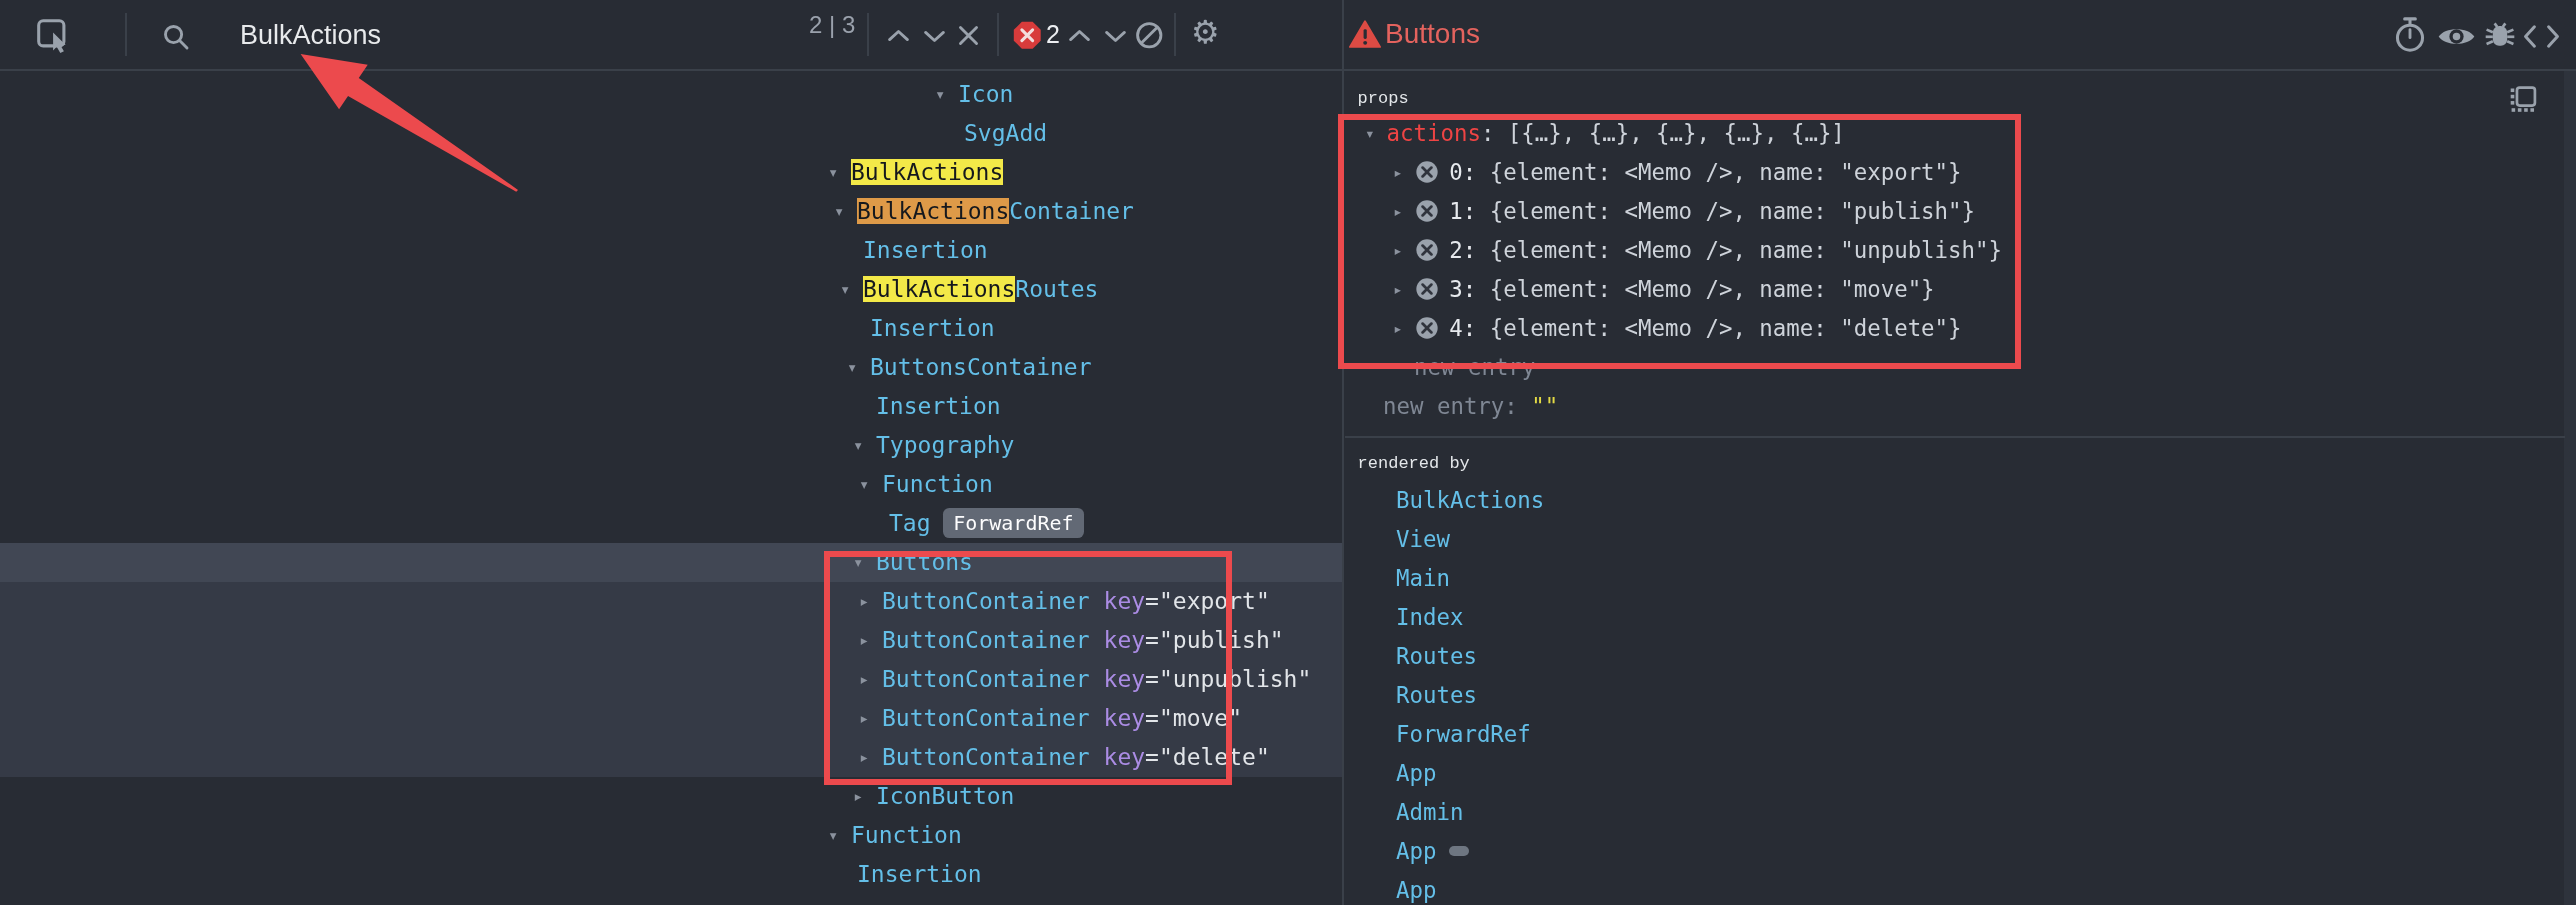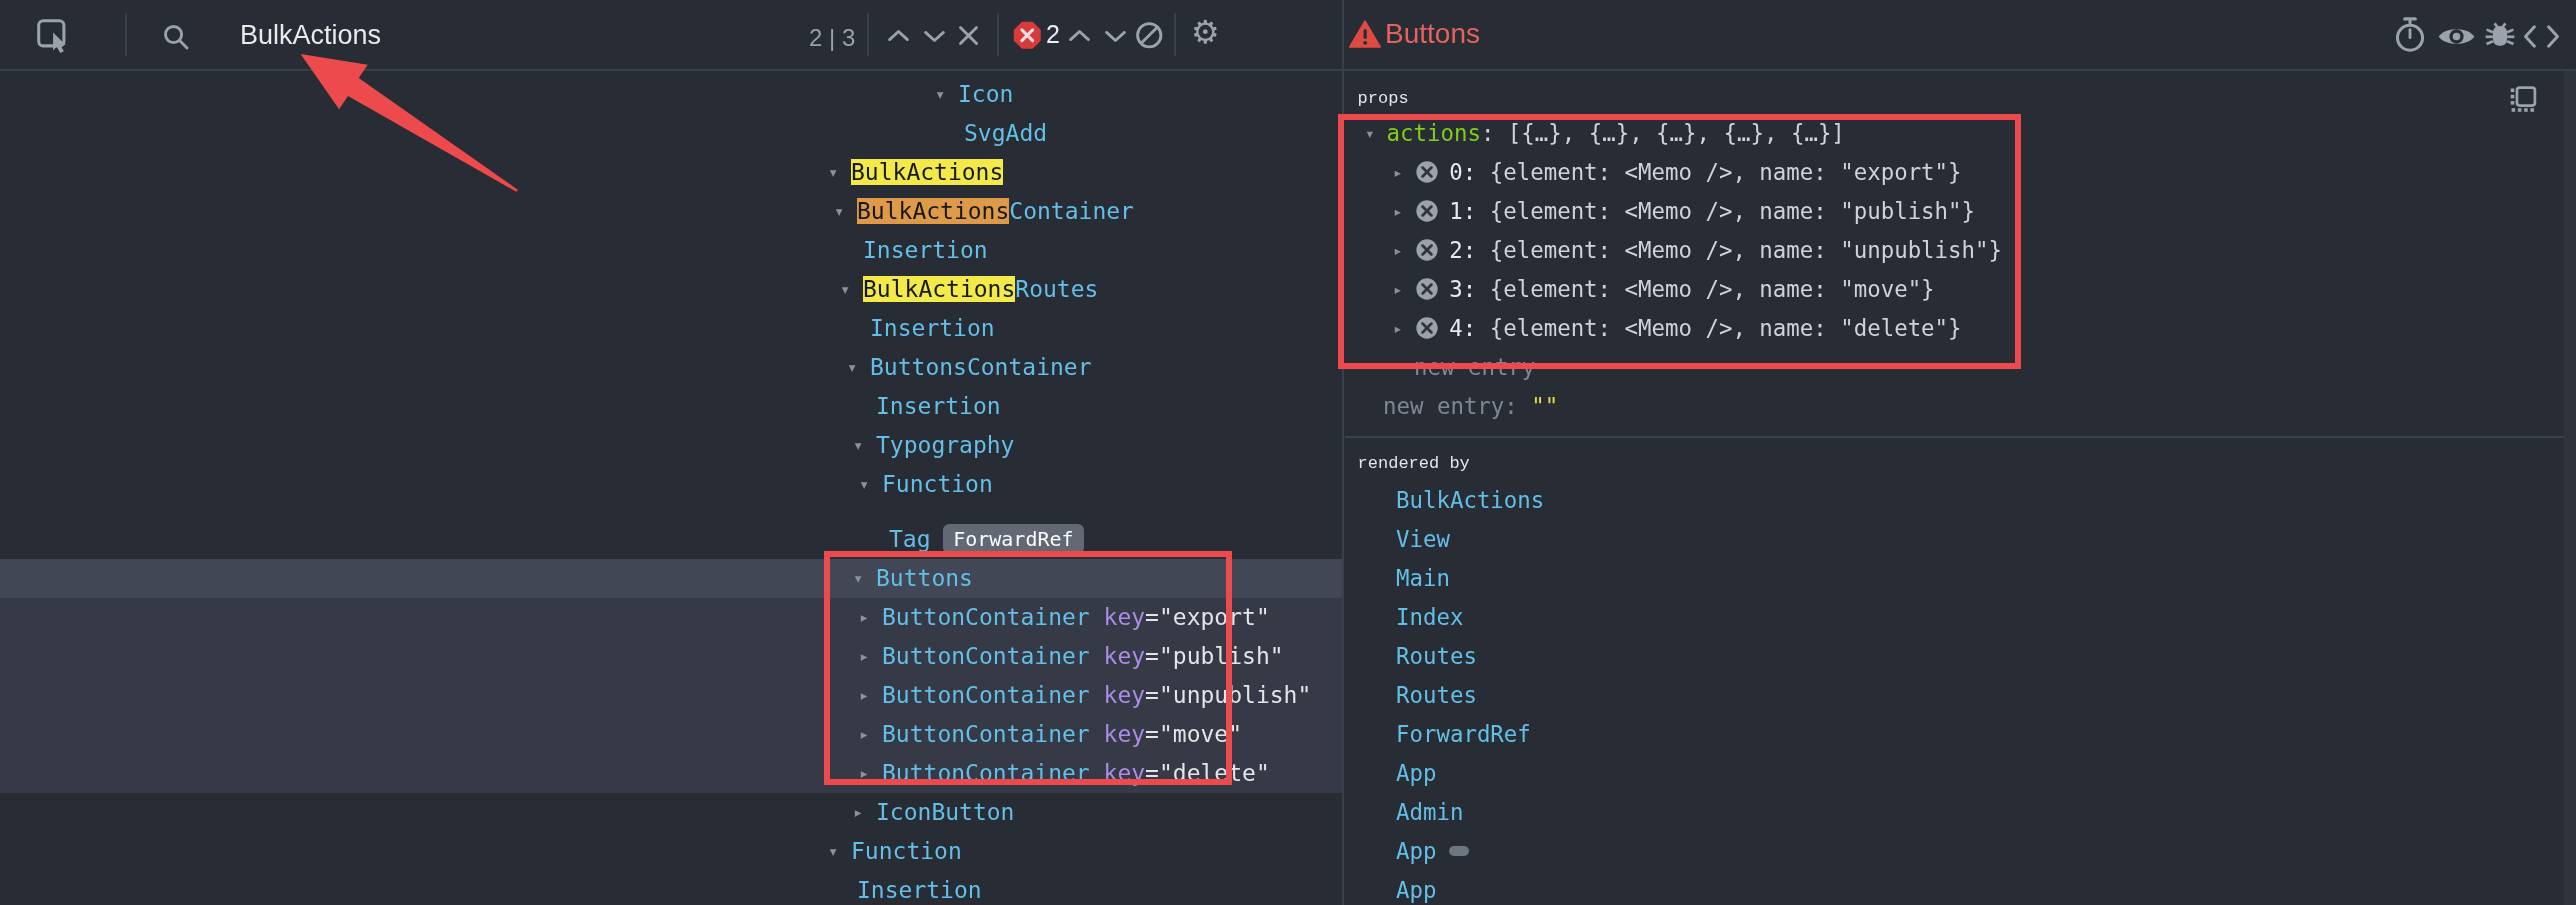--- a/index.html
+++ b/index.html
@@ -8,21 +8,21 @@
   .abs{position:absolute;}
   .hdiv{position:absolute;left:0;top:69px;width:2576px;height:1.8px;background:#3a4049;}
   .vdiv{position:absolute;left:1342px;top:0;width:1.8px;height:906px;background:#3a4049;}
   .tsep{position:absolute;top:12.6px;width:1.8px;height:43px;background:#3a4049;}
   .scrollstrip{position:absolute;left:2564px;top:71px;width:11.7px;height:835px;background:#2e333c;}
 
   
   .icon-btn{position:absolute;cursor:pointer;}
   .search-input{position:absolute;left:238px;top:14.4px;width:538px;height:41px;background:transparent;
     border:none;outline:none;color:#e8eaec;font-size:27px;font-family:"Liberation Sans",sans-serif;}
-  .result-count{position:absolute;left:809px;top:24px;font-size:24px;color:#9aa1ac;font-family:"Liberation Sans",sans-serif;}
+  .result-count{position:absolute;left:809px;top:11px;font-size:24px;color:#9aa1ac;font-family:"Liberation Sans",sans-serif;}
   .err-count{position:absolute;left:1046px;top:20px;font-size:25px;color:#eceef1;font-family:"Liberation Sans",sans-serif;}
   .gear-glyph{position:absolute;left:1191px;top:12.6px;font-size:32px;color:#9aa2ac;cursor:pointer;font-family:"DejaVu Sans",sans-serif;}
   .panel-title{position:absolute;left:1385px;top:18px;font-size:28px;color:#e4635e;font-family:"Liberation Sans",sans-serif;}
 
   
   .tree{position:absolute;left:0;top:71px;width:1342px;height:835px;padding-top:3.6px;box-sizing:border-box;overflow:hidden;}
   .tree-row{height:39px;display:flex;align-items:center;font-size:23px;color:#64bfe8;white-space:pre;cursor:pointer;}
   .tree-row.selected{background:#414754;}
   .tree-row.subtree{background:#353a46;}
   .tree-chevron{width:23px;flex:none;color:#8b929e;font-size:17px;line-height:39px;}
@@ -36,21 +36,21 @@
   
   .rpanel{position:absolute;left:1345px;top:71px;width:1220px;height:835px;box-sizing:border-box;}
   .sec-label{font-size:17px;color:#e4e7ea;font-family:Liberation Mono, monospace;}
   .props-head{position:relative;margin-top:10.8px;height:32px;line-height:32px;padding-left:12.6px;}
   .copy-icon{position:absolute;right:27px;top:1.8px;cursor:pointer;}
   .prow{height:39px;display:flex;align-items:center;font-size:22.4px;white-space:pre;}
   .prow .pchev{width:21.5px;flex:none;color:#8b929e;font-size:16px;cursor:pointer;}
   .actions-row{padding-left:20px;}
   .item-row{padding-left:48px;}
   .cx{margin-right:10.8px;flex:none;cursor:pointer;display:inline-flex;}
-  .pname{color:#84cc16;}
+  .pname{color:#ef4444;}
   .pplain{color:#ced3da;}
   .pidx{color:#e6e9ed;}
   .newentry-muted{padding-left:69px;color:#7f8794;}
   .newentry-row{padding-left:38px;color:#7f8794;}
   .empty-str{color:#e3da45;}
   .rb-div{margin-top:10px;height:1.8px;background:#3a4049;}
   .rb-head{margin-top:7.2px;height:36px;line-height:36px;padding-left:12.6px;}
   .rb-item{height:39px;display:flex;align-items:center;padding-left:51px;font-size:22.4px;color:#64bfe8;cursor:pointer;}
   .dash-badge{display:inline-block;width:20px;height:10px;border-radius:5.4px;background:#6e7681;margin-left:12.6px;}
 
@@ -179,21 +179,21 @@
       <div class="tree-row" style="padding-left: 941px;"><span class="tree-chevron"></span><span class="">SvgAdd</span></div>
       <div class="tree-row" style="padding-left: 828px;"><span class="tree-chevron">▾</span><span class="hl-y">BulkActions</span></div>
       <div class="tree-row" style="padding-left: 834px;"><span class="tree-chevron">▾</span><span class="hl-o">BulkActions</span><span class="">Container</span></div>
       <div class="tree-row" style="padding-left: 840px;"><span class="tree-chevron"></span><span class="">Insertion</span></div>
       <div class="tree-row" style="padding-left: 840px;"><span class="tree-chevron">▾</span><span class="hl-y">BulkActions</span><span class="">Routes</span></div>
       <div class="tree-row" style="padding-left: 847px;"><span class="tree-chevron"></span><span class="">Insertion</span></div>
       <div class="tree-row" style="padding-left: 847px;"><span class="tree-chevron">▾</span><span class="">ButtonsContainer</span></div>
       <div class="tree-row" style="padding-left: 853px;"><span class="tree-chevron"></span><span class="">Insertion</span></div>
       <div class="tree-row" style="padding-left: 853px;"><span class="tree-chevron">▾</span><span class="">Typography</span></div>
       <div class="tree-row" style="padding-left: 859px;"><span class="tree-chevron">▾</span><span class="">Function</span></div>
-      <div class="tree-row" style="padding-left: 866px; margin-top: 16px;"><span class="tree-chevron"></span><span class="">Tag</span><span class="fr-badge">ForwardRef</span></div>
+      <div class="tree-row" style="padding-left: 866px;"><span class="tree-chevron"></span><span class="">Tag</span><span class="fr-badge">ForwardRef</span></div>
       <div class="tree-row selected" style="padding-left: 853px;"><span class="tree-chevron">▾</span><span class="">Buttons</span></div>
       <div class="tree-row subtree" style="padding-left: 859px;"><span class="tree-chevron">▸</span><span class="">ButtonContainer</span><span class="attr-name"> key</span><span class="attr-val">="export"</span></div>
       <div class="tree-row subtree" style="padding-left: 859px;"><span class="tree-chevron">▸</span><span class="">ButtonContainer</span><span class="attr-name"> key</span><span class="attr-val">="publish"</span></div>
       <div class="tree-row subtree" style="padding-left: 859px;"><span class="tree-chevron">▸</span><span class="">ButtonContainer</span><span class="attr-name"> key</span><span class="attr-val">="unpublish"</span></div>
       <div class="tree-row subtree" style="padding-left: 859px;"><span class="tree-chevron">▸</span><span class="">ButtonContainer</span><span class="attr-name"> key</span><span class="attr-val">="move"</span></div>
       <div class="tree-row subtree" style="padding-left: 859px;"><span class="tree-chevron">▸</span><span class="">ButtonContainer</span><span class="attr-name"> key</span><span class="attr-val">="delete"</span></div>
       <div class="tree-row" style="padding-left: 853px;"><span class="tree-chevron">▸</span><span class="">IconButton</span></div>
       <div class="tree-row" style="padding-left: 828px;"><span class="tree-chevron">▾</span><span class="">Function</span></div>
       <div class="tree-row" style="padding-left: 834px;"><span class="tree-chevron"></span><span class="">Insertion</span></div>
     </div>

